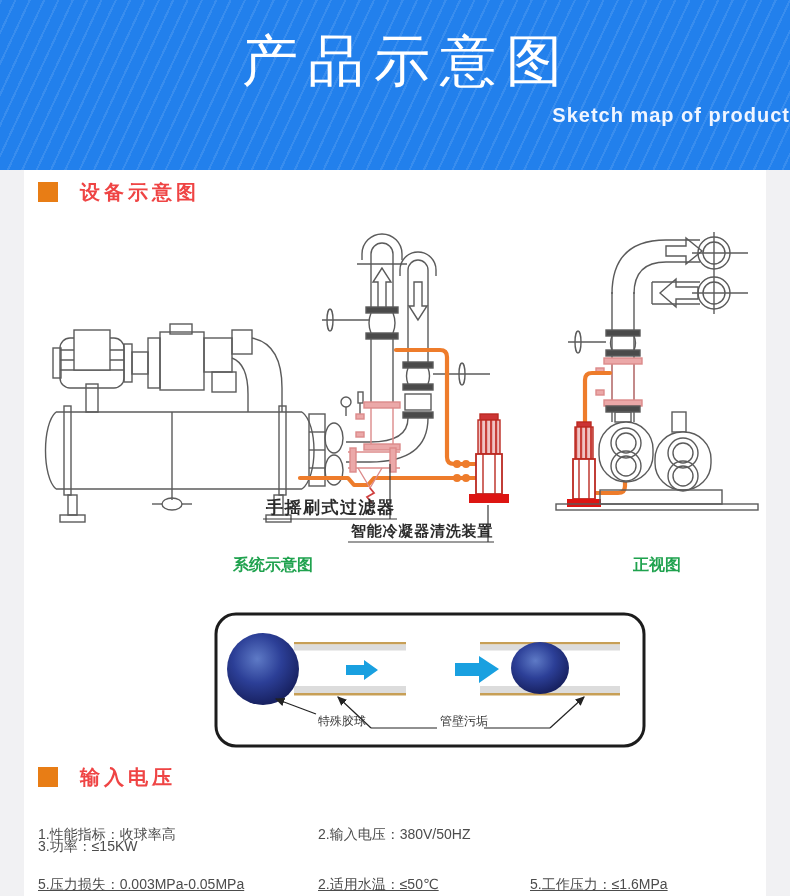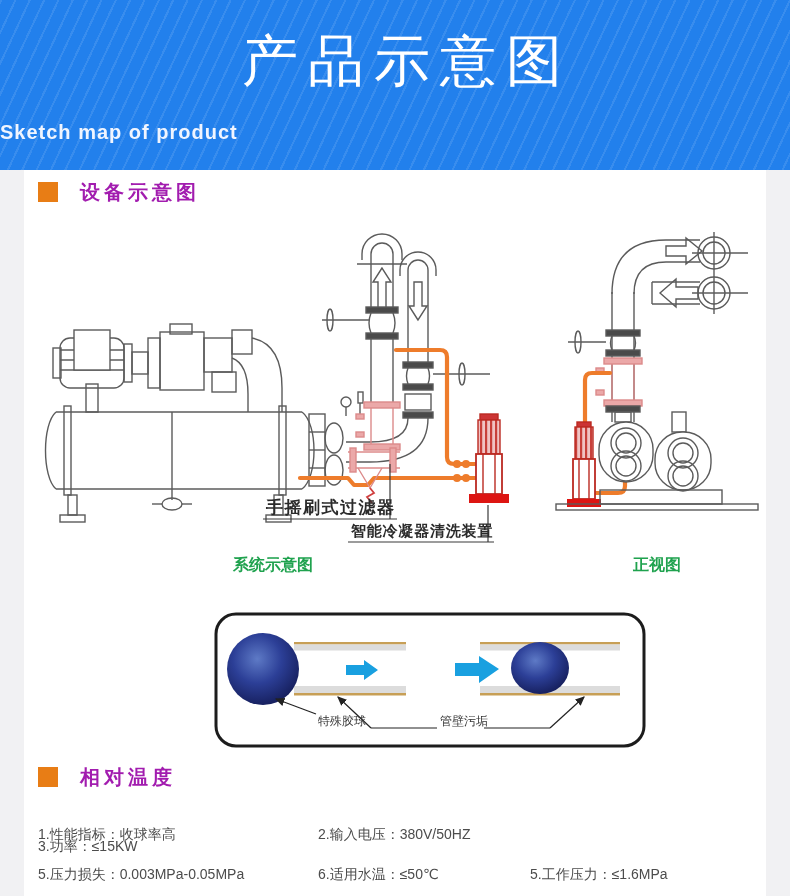--- a/index.html
+++ b/index.html
@@ -6,31 +6,31 @@
   body{
     width:790px;height:896px;overflow:hidden;
     background:#f1f1f3;
     font-family:"Liberation Sans","DejaVu Sans",sans-serif;
   }
   .banner{height:170px;background:#2280ec;position:relative;overflow:hidden;}
   .banner .stripes{position:absolute;inset:0;
     background:repeating-linear-gradient(115deg, rgba(255,255,255,0.10) 0 2px, rgba(255,255,255,0) 2px 13px);}
   .banner-title{position:relative;text-align:center;color:#ffffff;font-size:56px;font-weight:200;
     letter-spacing:10px;padding-top:24px;margin-left:24px;}
-  .banner-sub{position:relative;text-align:left;color:#f0f5ff;font-size:20px;font-weight:bold;
-    letter-spacing:1px;margin-top:21px;}
+  .banner-sub{position:relative;text-align:right;color:#f0f5ff;font-size:20px;font-weight:bold;
+    letter-spacing:1px;margin-top:4px;}
   .content{margin:0 24px;background:#ffffff;height:726px;}
   .sec-head{display:flex;align-items:center;padding:12px 0 0 14px;height:20px;}
   .sq{width:20px;height:20px;background:#e87d15;flex:0 0 auto;}
-  .sec-title{color:#a21caf;font-size:20px;font-weight:bold;letter-spacing:4px;margin-left:22px;}
+  .sec-title{color:#ef4444;font-size:20px;font-weight:bold;letter-spacing:4px;margin-left:22px;}
   svg.diagram{display:block;}
   .params-area{position:relative;height:105px;font-size:14px;color:#4c4c4c;}
   .p-item{position:absolute;white-space:nowrap;}
   .c1{left:14px;} .c2{left:294px;} .c3{left:506px;}
-  .r1{top:39px;} .r2{top:51px;} .r3{top:79px;}
+  .r1{top:39px;} .r2{top:51px;} .r3{top:89px;text-decoration:underline;}
 </style>
 </head>
 <body>
 
 <div class="banner">
   <div class="stripes"></div>
   <div class="banner-title">产品示意图</div>
   <div class="banner-sub">Sketch map of product</div>
 </div>
 
@@ -293,25 +293,25 @@
         <line x1="371" y1="726" x2="338" y2="695" marker-end="url(#ah)"></line>
         <line x1="550" y1="726" x2="584" y2="695" marker-end="url(#ah)"></line>
       </g>
       <text x="318" y="723" font-size="12" fill="#333333">特殊胶球</text>
       <text x="440" y="723" font-size="12" fill="#333333">管壁污垢</text>
     </g>
   </svg>
 
   <div class="sec-head">
     <div class="sq"></div>
-    <div class="sec-title">相对温度</div>
+    <div class="sec-title">输入电压</div>
   </div>
 
   <div class="params-area">
     <span class="p-item c1 r1">1.性能指标：收球率高</span>
     <span class="p-item c2 r1">2.输入电压：380V/50HZ</span>
     <span class="p-item c1 r2">3.功率：≤15KW</span>
     <span class="p-item c1 r3">5.压力损失：0.003MPa-0.05MPa</span>
-    <span class="p-item c2 r3">6.适用水温：≤50℃</span>
+    <span class="p-item c2 r3">2.适用水温：≤50℃</span>
     <span class="p-item c3 r3">5.工作压力：≤1.6MPa</span>
   </div>
 
 </div>
 
 </body></html>

